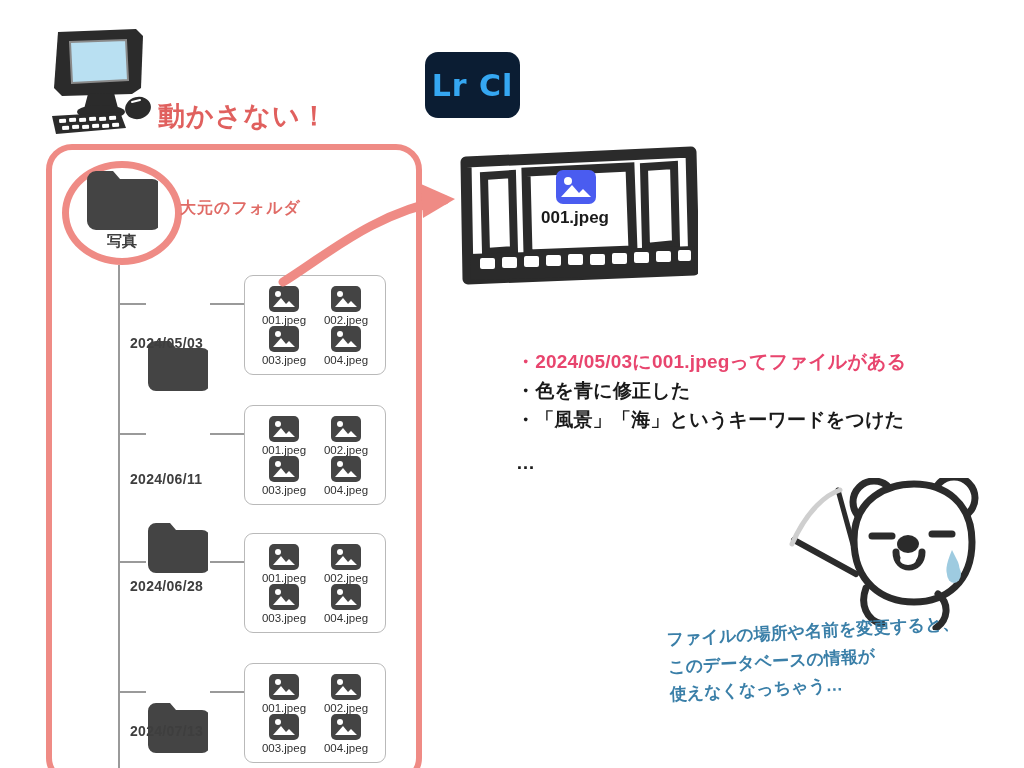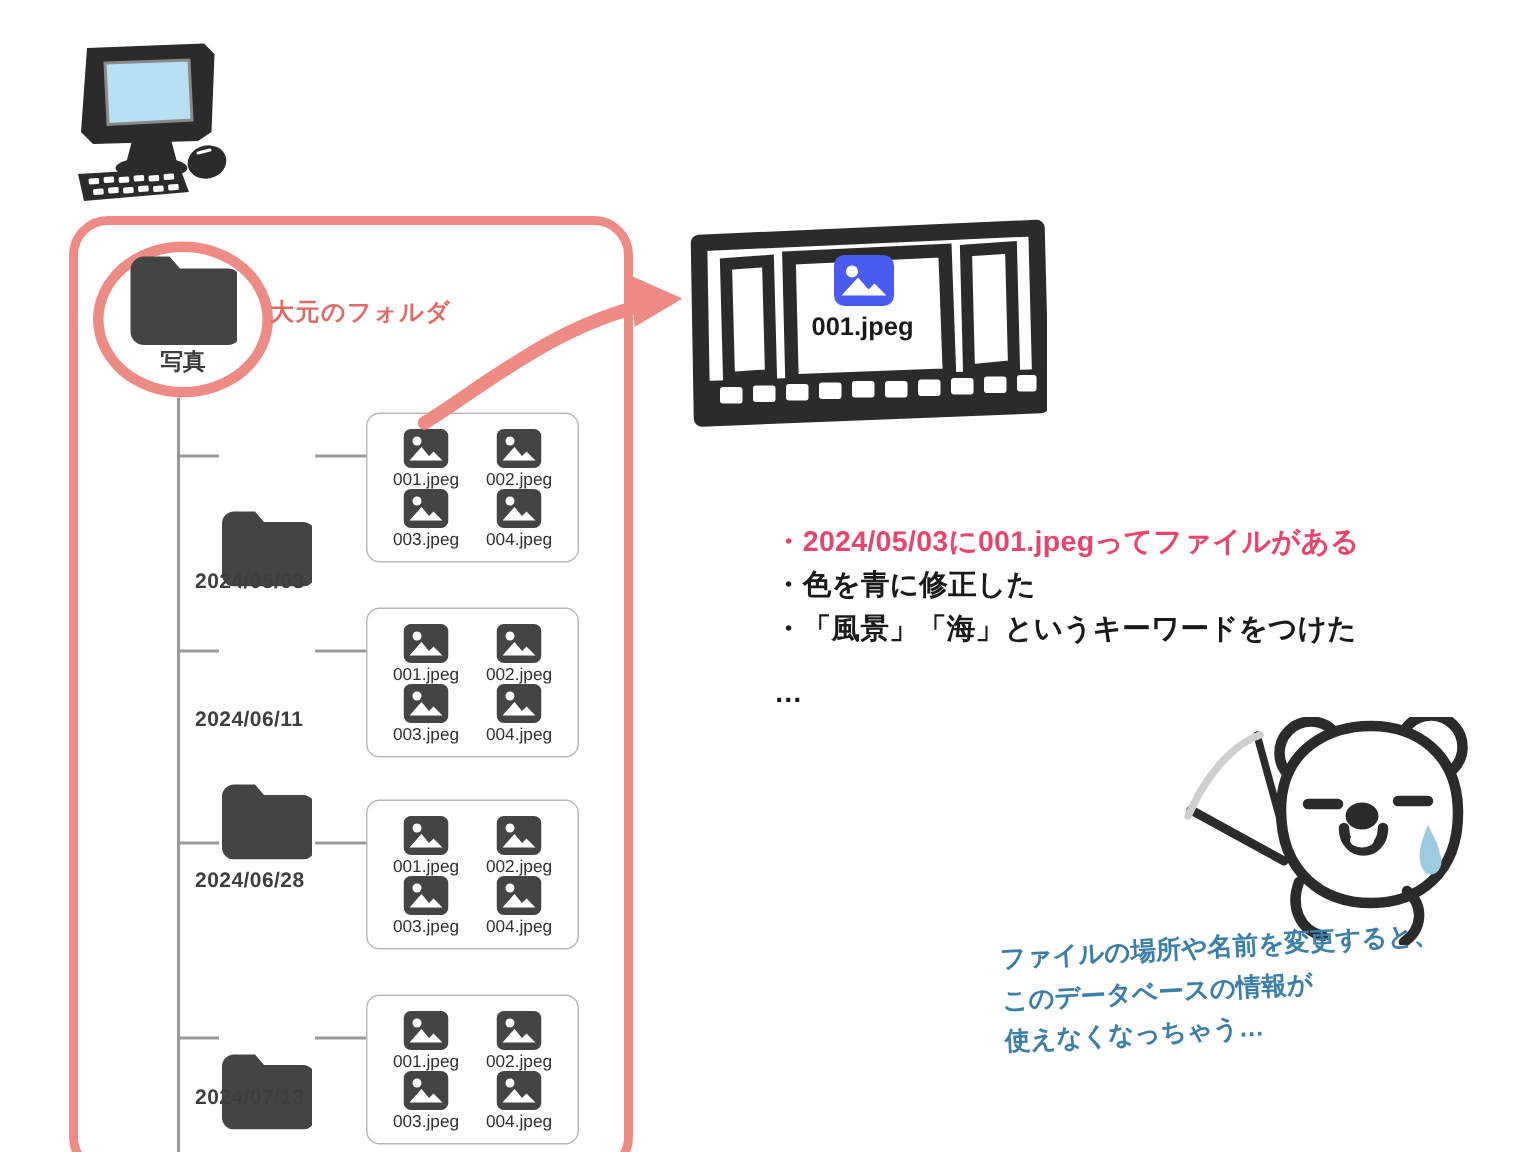--- a/index.html
+++ b/index.html
@@ -154,21 +154,25 @@
         <rect x="48" y="100" width="7" height="4" rx="1" transform="rotate(-3 48 100)"></rect>
         <rect x="58" y="100" width="7" height="4" rx="1" transform="rotate(-3 58 100)"></rect>
         <rect x="68" y="99" width="7" height="4" rx="1" transform="rotate(-3 68 99)"></rect>
       </g>
 
       <ellipse cx="94" cy="84" rx="13" ry="11" fill="#2b2b2b" transform="rotate(-14 94 84)"></ellipse>
       <path d="M88 78 L96 76" stroke="#ffffff" stroke-width="2" stroke-linecap="round"></path>
     </svg>
   </div>
 
-
+  <div class="abs" id="dont-move-label">動かさない！</div>
+
+  <div class="abs" id="lr-cl-badge">
+    <span class="txt">Lr Cl</span>
+  </div>
 
   <div class="abs" id="folder-panel"></div>
 
   <div class="abs" id="tree-trunk"></div>
 
   <div class="abs" id="root-folder-circle"></div>
   <div class="abs folder-ico" id="root-folder">
     <svg viewBox="0 0 74 62" width="74" height="62">
       <path d="M3 12 a9 9 0 0 1 9-9 h17 l7 8 h32 a9 9 0 0 1 9 9 v33 a9 9 0 0 1 -9 9 h-56 a9 9 0 0 1 -9 -9 Z" fill="#444444"></path>
     </svg>
@@ -177,21 +181,21 @@
 
   <div class="abs" id="source-folder-note">大元のフォルダ</div>
 
   <div id="tree-rows">
       <div class="abs tree-branch" style="left: 119px; top: 303px; width: 27px;"></div>
       <div class="abs folder-ico sub-folder" style="left: 146px; top: 277px;">
         <svg viewBox="0 0 62 52" width="62" height="52">
           <path d="M2 10 a8 8 0 0 1 8-8 h14 l6 7 h26 a8 8 0 0 1 8 8 v27 a8 8 0 0 1 -8 8 h-46 a8 8 0 0 1 -8 -8 Z" fill="#444444"></path>
         </svg>
       </div>
-      <div class="abs sub-folder-label" style="left: 130px; top: 335px; margin-top: 44px;">2024/05/03</div>
+      <div class="abs sub-folder-label" style="left: 130px; top: 335px;">2024/05/03</div>
       <div class="abs tree-link" style="left: 210px; top: 303px; width: 34px;"></div>
       <div class="abs file-card" style="left: 244px; top: 275px;">
         <div class="file-cell">
           <div class="file-ico"><svg viewBox="0 0 30 26" width="30" height="26">
               <rect x="0" y="0" width="30" height="26" rx="5" fill="#444444"></rect>
               <circle cx="9" cy="8" r="3" fill="#ffffff"></circle>
               <path d="M4 21 L12 12 L17 18 L20 15 L26 21 Z" fill="#ffffff"></path>
             </svg></div>
           <div class="file-name">001.jpeg</div>
         </div>

